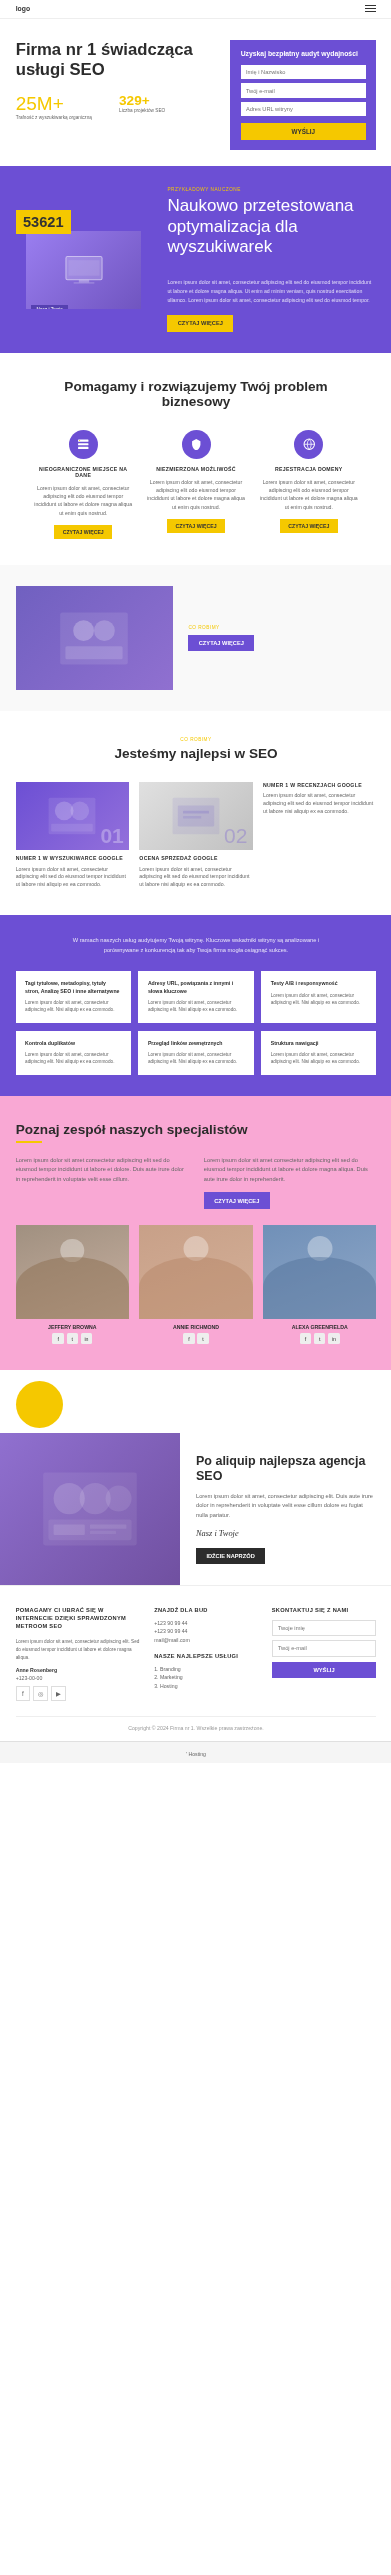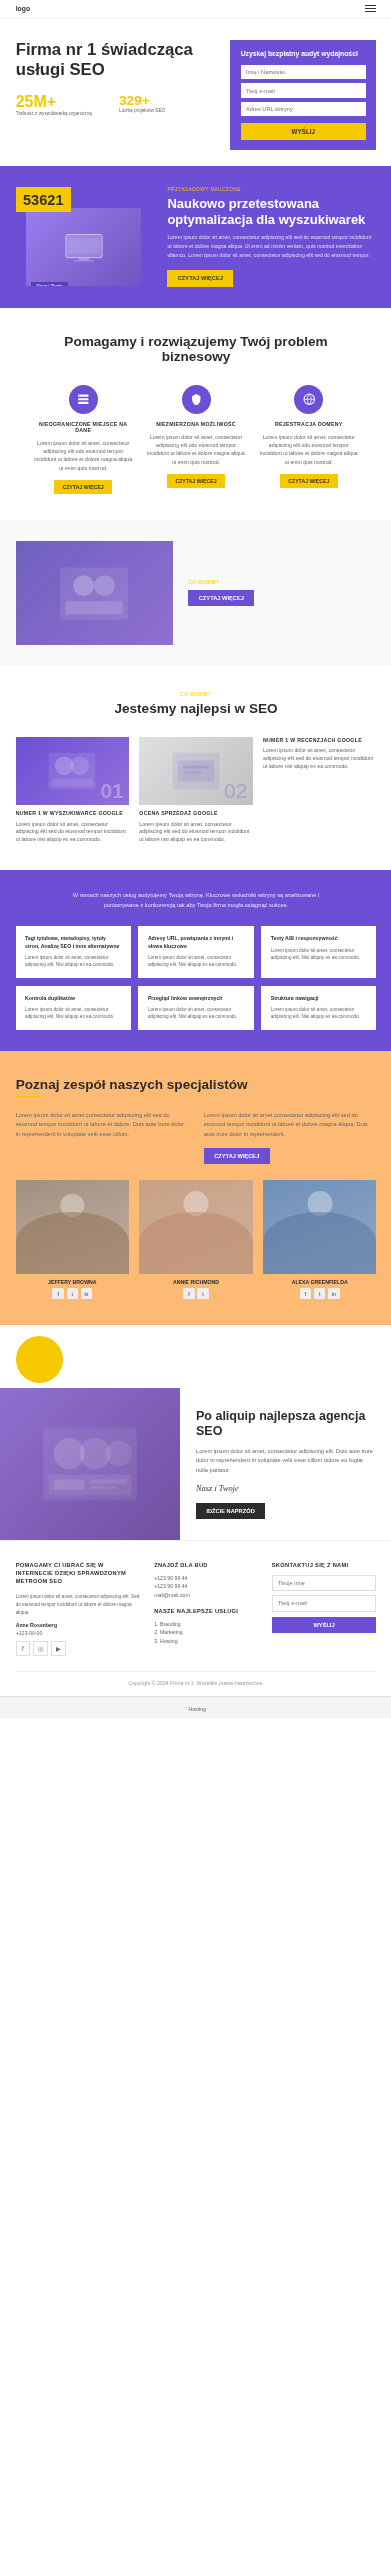--- a/index.html
+++ b/index.html
@@ -15,21 +15,21 @@
     <span style="display:block;width:11.5px;height:1px;background:#333;"></span>
     <span style="display:block;width:11.5px;height:1px;background:#333;"></span>
   </div>
 </header>
 
 <section style="padding:21px 15.7px 15.7px;display:flex;gap:15.7px;background:#fff;">
   <div style="flex:1;">
     <h1 style="font-size:16.7px;font-weight:900;color:#2c2c2c;line-height:1.2;margin-bottom:13px;">Firma nr 1 świadcząca usługi SEO</h1>
     <div style="display:flex;gap:7.8px;margin-bottom:7.8px;">
       <div style="flex:1;">
-        <div style="font-size:16px;font-weight:700;color:#f5c800;">25M+</div>
+        <div style="font-size:19px;font-weight:400;color:#f5c800;">25M+</div>
         <div style="font-size:4.7px;color:#666;line-height:1.3;">Trafność z wyszukiwarką organiczną</div>
       </div>
       <div style="flex:1;">
         <div style="font-size:13.6px;font-weight:900;color:#f5c800;">329+</div>
         <div style="font-size:4.7px;color:#666;line-height:1.3;">Liczba projektów SEO</div>
       </div>
     </div>
   </div>
   <div style="width:146px;">
     <div style="background:#6c4fd4;padding:10.4px;">
@@ -52,21 +52,21 @@
           <rect x="30" y="50" width="20" height="5" fill="rgba(255,255,255,0.3)"></rect>
           <rect x="20" y="55" width="40" height="2" fill="rgba(255,255,255,0.3)"></rect>
           <rect x="10" y="12" width="60" height="30" fill="rgba(255,255,255,0.1)"></rect>
         </svg>
       </div>
       <div style="position:absolute;bottom:-5.2px;left:5.2px;background:#5540b0;color:#fff;font-size:4.7px;padding:2.1px 5.2px;">Nasz i Twoje</div>
     </div>
   </div>
   <div style="flex:1;">
     <div style="color:#f5c800;font-size:4.7px;text-transform:uppercase;letter-spacing:0.5px;margin-bottom:4.2px;">PRZYKŁADOWY NAUCZONE</div>
-    <h2 style="color:#fff;font-size:13px;font-weight:700;line-height:1.2;margin-bottom:6px;">Naukowo przetestowana optymalizacja dla wyszukiwarek</h2>
+    <h2 style="color:#fff;font-size:17px;font-weight:400;line-height:1.2;margin-bottom:21px;">Naukowo przetestowana optymalizacja dla wyszukiwarek</h2>
     <p style="color:rgba(255,255,255,0.8);font-size:5.2px;line-height:1.7;margin-bottom:10.4px;">Lorem ipsum dolor sit amet, consectetur adipiscing elit sed do eiusmod tempor incididunt ut labore et dolore magna aliqua. Ut enim ad minim veniam, quis nostrud exercitation ullamco. Lorem ipsum dolor sit amet, consectetur adipiscing elit sed do eiusmod tempor.</p>
     <button style="background:#f5c800;color:#333;border:none;padding:5.2px 10.4px;font-weight:bold;font-size:5.7px;cursor:pointer;">CZYTAJ WIĘCEJ</button>
   </div>
 </section>
 
 <section style="padding:26px 32px;text-align:center;background:#fff;">
   <h2 style="font-size:13.6px;font-weight:900;color:#2c2c2c;margin-bottom:21px;">Pomagamy i rozwiązujemy Twój problem biznesowy</h2>
   <div style="display:flex;gap:10.4px;">
     <div style="flex:1;text-align:center;">
       <div style="width:29px;height:29px;background:#6c4fd4;border-radius:50%;margin:0 auto 7.8px;display:flex;align-items:center;justify-content:center;">
@@ -186,21 +186,21 @@
       <h4 style="font-size:5.2px;font-weight:900;color:#2c2c2c;margin-bottom:4.2px;line-height:1.4;">Przegląd linków zewnętrznych</h4>
       <p style="font-size:4.7px;color:#666;line-height:1.5;">Lorem ipsum dolor sit amet, consectetur adipiscing elit. Nisi aliquip ex ea commodo.</p>
     </div>
     <div style="background:#fff;padding:9.4px;">
       <h4 style="font-size:5.2px;font-weight:900;color:#2c2c2c;margin-bottom:4.2px;line-height:1.4;">Struktura nawigacji</h4>
       <p style="font-size:4.7px;color:#666;line-height:1.5;">Lorem ipsum dolor sit amet, consectetur adipiscing elit. Nisi aliquip ex ea commodo.</p>
     </div>
   </div>
 </section>
 
-<section style="padding:26px 15.7px;background:#fdba74;">
+<section style="padding:26px 15.7px;background:#f9a8d4;">
   <h2 style="font-size:13.6px;font-weight:900;color:#2c2c2c;margin-bottom:4.2px;">Poznaj zespół naszych specjalistów</h2>
   <div style="width:26px;height:1.6px;background:#f5c800;margin-bottom:13px;"></div>
   <div style="display:flex;gap:15.7px;margin-bottom:15.7px;">
     <div style="flex:1;">
       <p style="font-size:5.7px;color:#666;line-height:1.7;">Lorem ipsum dolor sit amet consectetur adipiscing elit sed do eiusmod tempor incididunt ut labore et dolore. Duis aute irure dolor in reprehenderit in voluptate velit esse cillum.</p>
     </div>
     <div style="flex:1;">
       <p style="font-size:5.7px;color:#666;line-height:1.7;margin-bottom:7.8px;">Lorem ipsum dolor sit amet consectetur adipiscing elit sed do eiusmod tempor incididunt ut labore et dolore magna aliqua. Duis aute irure dolor in reprehenderit.</p>
       <button style="background:#6c4fd4;color:#fff;border:none;padding:5.2px 10.4px;font-weight:bold;font-size:5.7px;cursor:pointer;">CZYTAJ WIĘCEJ</button>
     </div>

